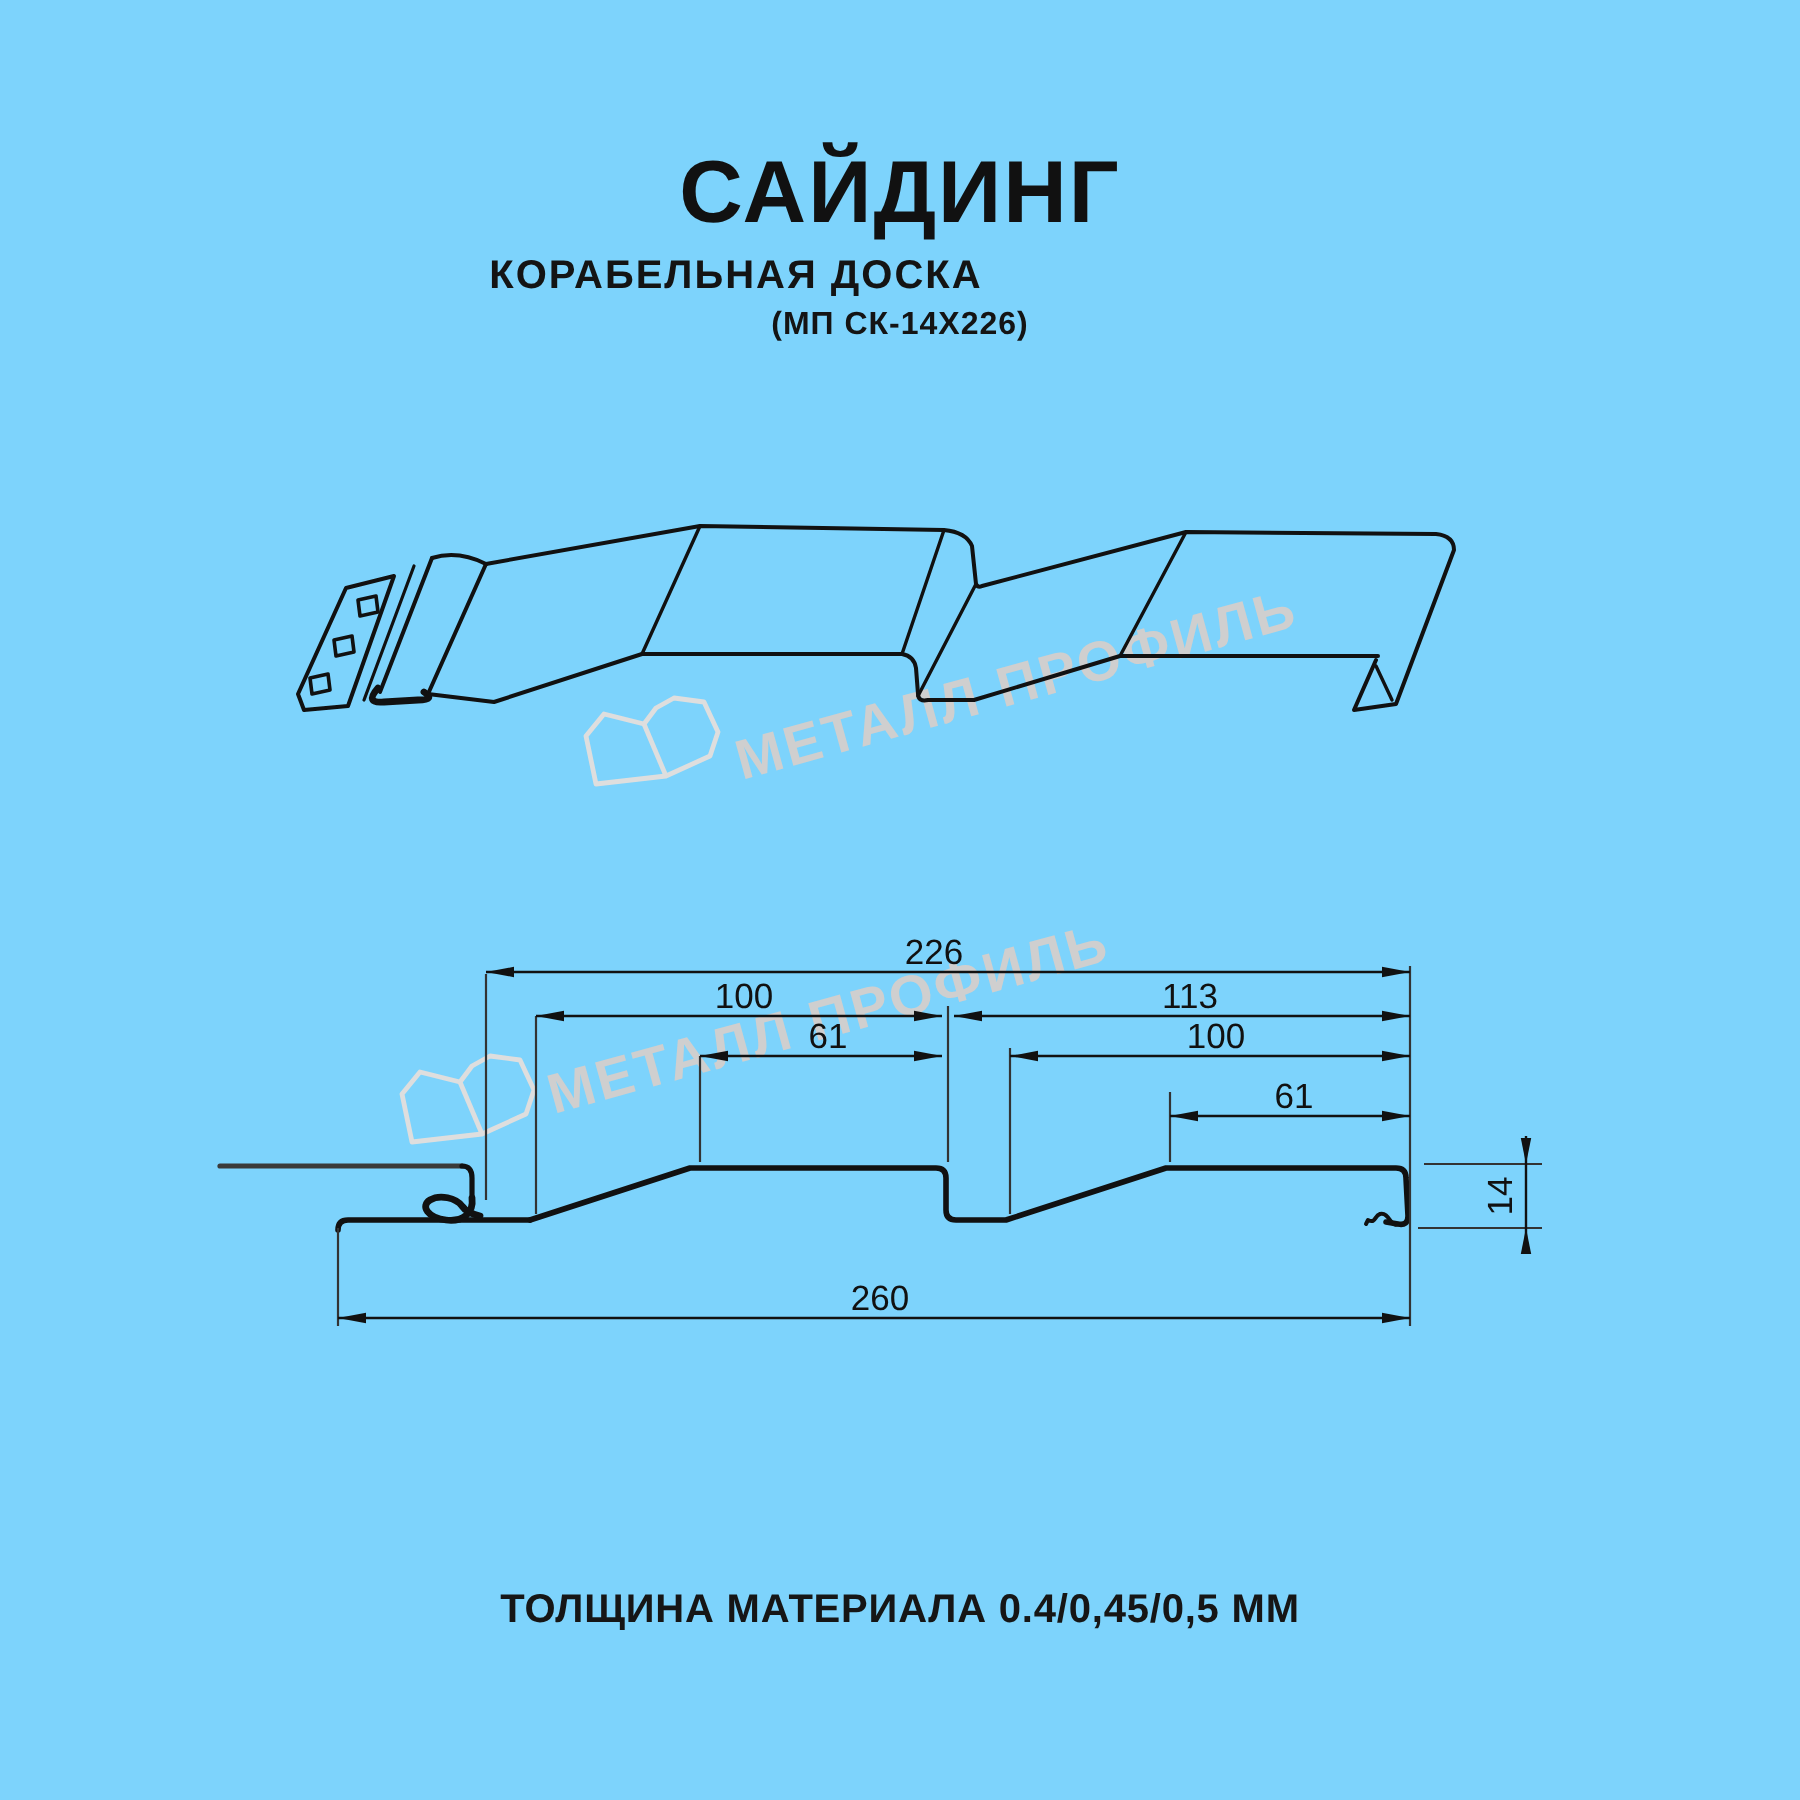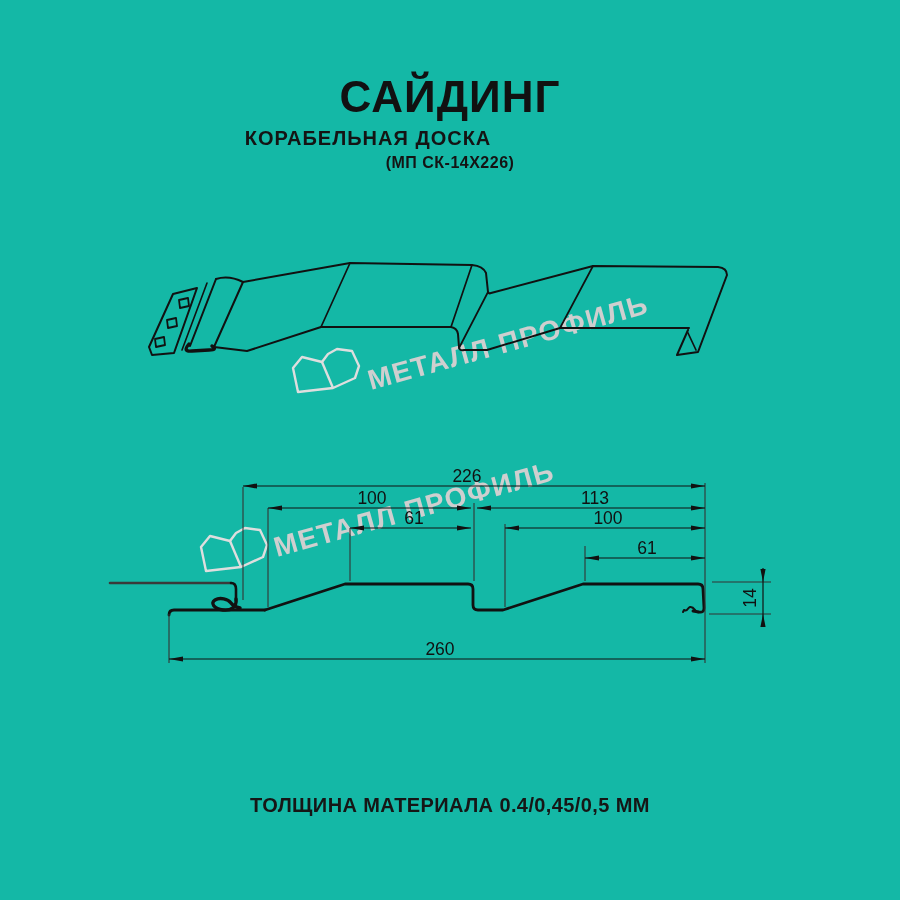--- a/index.html
+++ b/index.html
@@ -1,17 +1,17 @@
 <!DOCTYPE html>
 <html><head>
 <meta charset="utf-8">
 <style>
   html,body{margin:0;padding:0;background:#fff;}
   .page{
-    position:relative;width:900px;height:900px;background:#14b8a6;overflow:hidden;
+    position:relative;width:900px;height:900px;background:#7dd3fc;overflow:hidden;
     font-family:"Liberation Sans",sans-serif;color:#1a1a1a;
   }
   .header{position:absolute;left:0;top:0;width:900px;text-align:center;z-index:3;}
   .title{
     position:absolute;left:0;top:72px;width:900px;
     font-size:44px;font-weight:bold;letter-spacing:1px;color:#111;
   }
   .subtitle{
     position:absolute;left:0;top:127px;width:736px;
     font-size:20px;font-weight:bold;letter-spacing:1px;color:#141414;

